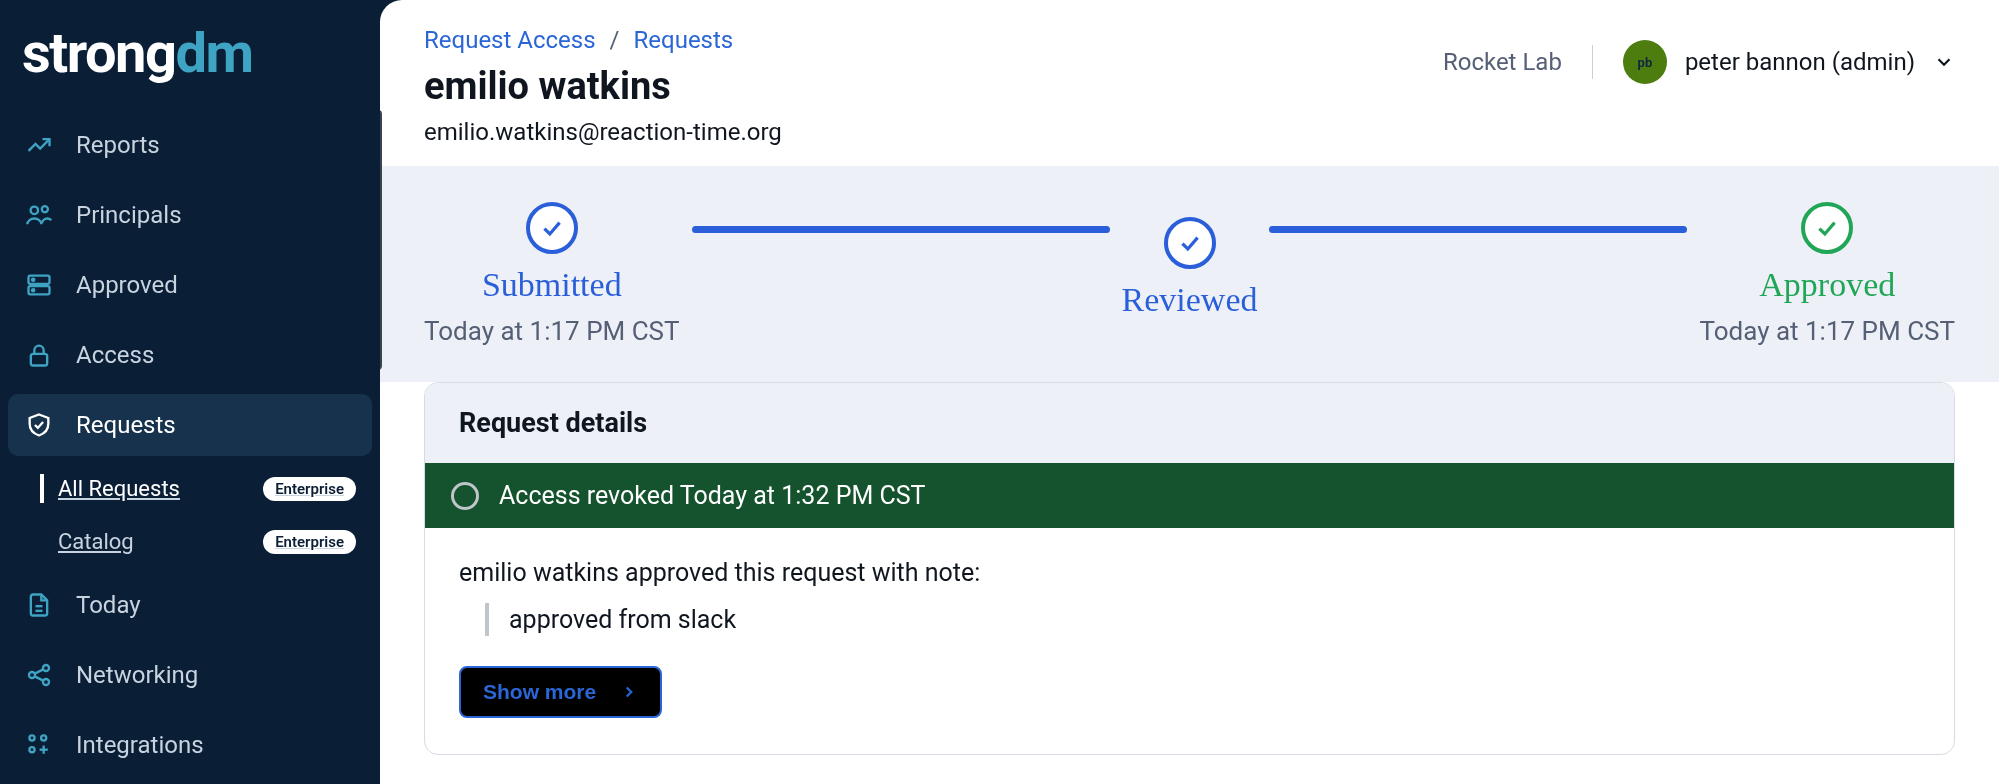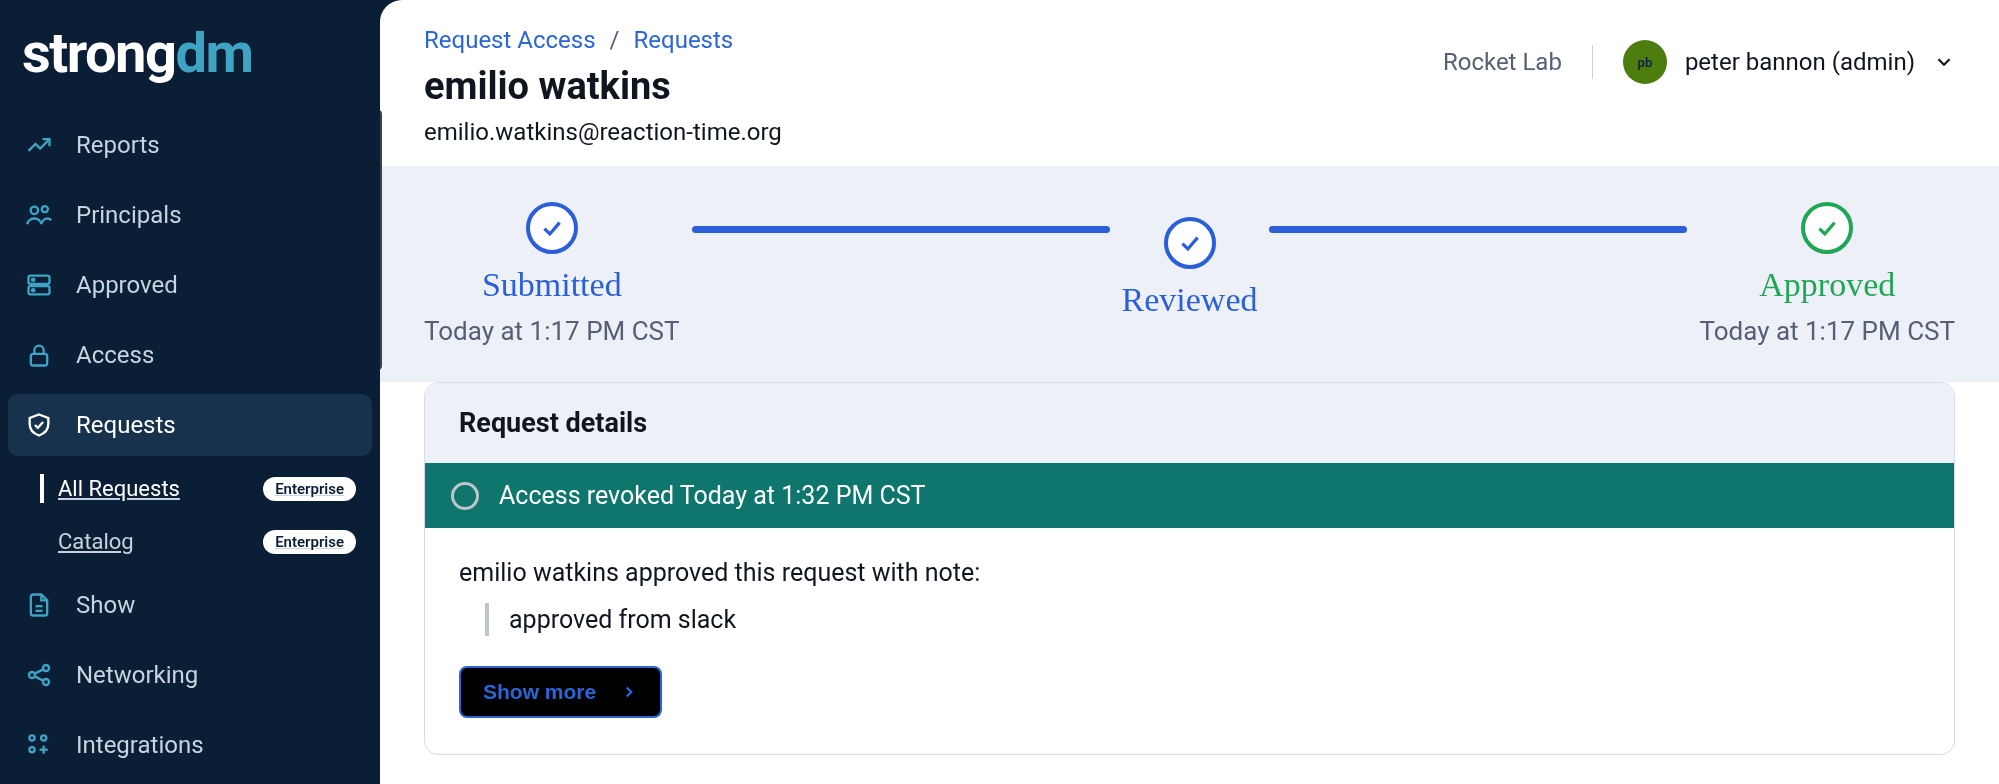--- a/index.html
+++ b/index.html
@@ -229,21 +229,21 @@
     background: #ffffff;
   }
   .details-header {
     background: #edf1f7;
     padding: 24px 34px;
     font-size: 27px;
     font-weight: 700;
     color: #10161f;
   }
   .details-banner {
-    background: #0f766e;
+    background: #14532d;
     color: #ffffff;
     padding: 18px 26px;
     display: flex;
     align-items: center;
     gap: 20px;
     font-size: 25px;
   }
   .banner-circle {
     width: 28px;
     height: 28px;
@@ -359,21 +359,21 @@
 
     <div class="nav-item">
       <span class="icon-slot">
         <svg width="28" height="28" viewBox="0 0 24 24" fill="none" stroke="currentColor" stroke-width="2">
             <path d="M14 3H7a2 2 0 0 0-2 2v14a2 2 0 0 0 2 2h10a2 2 0 0 0 2-2V8z"></path>
             <polyline points="14 3 14 8 19 8"></polyline>
             <line x1="9" y1="13" x2="15" y2="13"></line>
             <line x1="9" y1="17" x2="15" y2="17"></line>
           </svg>
       </span>
-      <span>Show</span>
+      <span>Today</span>
     </div>
 
     <div class="nav-item">
       <span class="icon-slot">
         <svg width="28" height="28" viewBox="0 0 24 24" fill="none" stroke="currentColor" stroke-width="2">
             <circle cx="6" cy="12" r="2.6"></circle>
             <circle cx="18" cy="6" r="2.6"></circle>
             <circle cx="18" cy="18" r="2.6"></circle>
             <line x1="8.3" y1="10.8" x2="15.7" y2="7.2"></line>
             <line x1="8.3" y1="13.2" x2="15.7" y2="16.8"></line>

